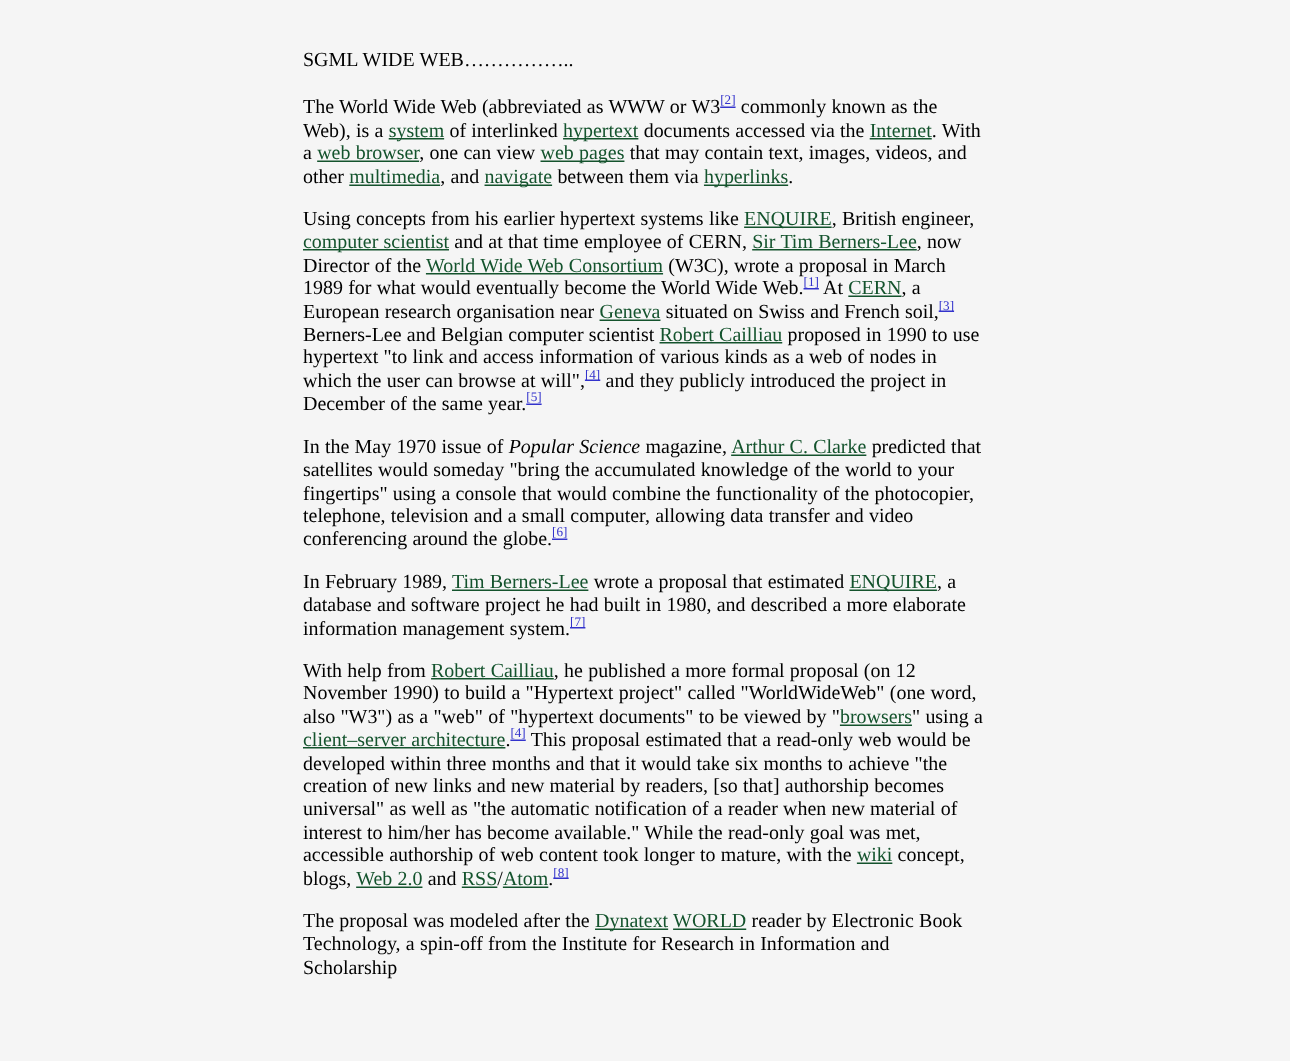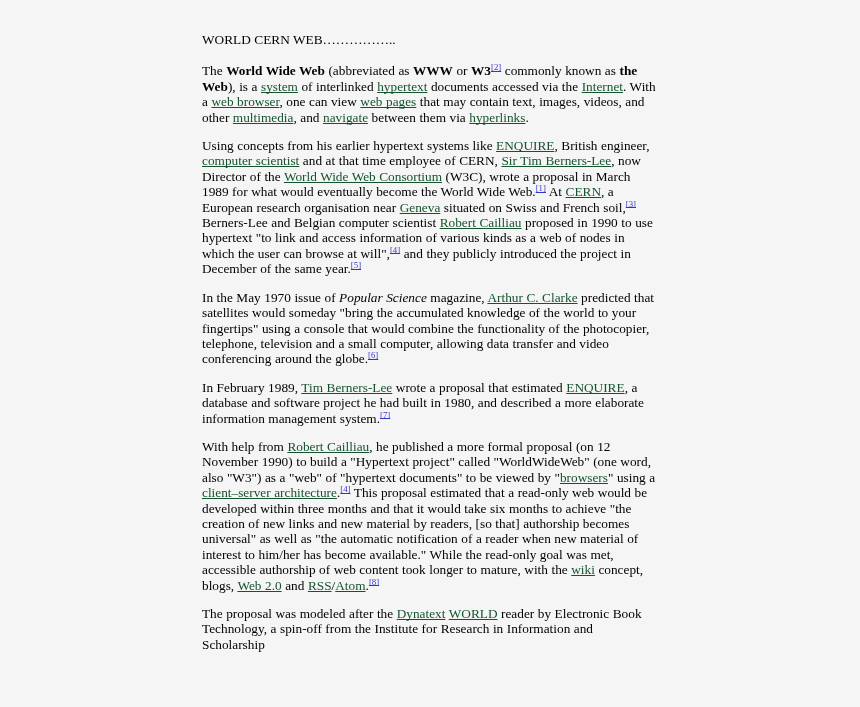--- a/index.html
+++ b/index.html
@@ -29,38 +29,38 @@
   }
   .para.heading {
     margin-bottom: 16px;
   }
   a.lnk {
     color: #14532d;
     text-decoration: underline;
     text-decoration-skip-ink: none;
     cursor: pointer;
   }
-  b.bold { font-weight: bold; }
+  b.bold { font-weight: normal; }
   i.ital { font-style: italic; }
   sup.cite {
     font-size: 0.66em;
     vertical-align: super;
     line-height: 0;
   }
   sup.cite a.lnk {
     color: #3333cc;
     text-decoration: underline;
   }
 </style>
 </head>
 <body>
 
 <div id="doc">
 
-  <p class="para heading"><span>WORLD CERN WEB……………..</span></p>
+  <p class="para heading"><span>SGML WIDE WEB……………..</span></p>
 
   <p class="para"><span>The </span><b class="bold">World Wide Web</b><span> (abbreviated as </span><b class="bold">WWW</b><span> or </span><b class="bold">W3</b><sup class="cite"><a class="lnk">[2]</a></sup><span> commonly known as </span><b class="bold">the Web</b><span>), is a </span><a class="lnk">system</a><span> of interlinked </span><a class="lnk">hypertext</a><span> documents accessed via the </span><a class="lnk">Internet</a><span>. With a </span><a class="lnk">web browser</a><span>, one can view </span><a class="lnk">web pages</a><span> that may contain text, images, videos, and other </span><a class="lnk">multimedia</a><span>, and </span><a class="lnk">navigate</a><span> between them via </span><a class="lnk">hyperlinks</a><span>.</span></p>
 
   <p class="para"><span>Using concepts from his earlier hypertext systems like </span><a class="lnk">ENQUIRE</a><span>, British engineer, </span><a class="lnk">computer scientist</a><span> and at that time employee of CERN, </span><a class="lnk">Sir Tim Berners-Lee</a><span>, now Director of the </span><a class="lnk">World Wide Web Consortium</a><span> (W3C), wrote a proposal in March 1989 for what would eventually become the World Wide Web.</span><sup class="cite"><a class="lnk">[1]</a></sup><span> At </span><a class="lnk">CERN</a><span>, a European research organisation near </span><a class="lnk">Geneva</a><span> situated on Swiss and French soil,</span><sup class="cite"><a class="lnk">[3]</a></sup><span> Berners-Lee and Belgian computer scientist </span><a class="lnk">Robert Cailliau</a><span> proposed in 1990 to use hypertext "to link and access information of various kinds as a web of nodes in which the user can browse at will",</span><sup class="cite"><a class="lnk">[4]</a></sup><span> and they publicly introduced the project in December of the same year.</span><sup class="cite"><a class="lnk">[5]</a></sup></p>
 
 
   <p class="para"><span>In the May 1970 issue of </span><i class="ital">Popular Science</i><span> magazine, </span><a class="lnk">Arthur C. Clarke</a><span> predicted that satellites would someday "bring the accumulated knowledge of the world to your fingertips" using a console that would combine the functionality of the photocopier, telephone, television and a small computer, allowing data transfer and video conferencing around the globe.</span><sup class="cite"><a class="lnk">[6]</a></sup></p>
 
   <p class="para"><span>In February 1989, </span><a class="lnk">Tim Berners-Lee</a><span> wrote a proposal that estimated </span><a class="lnk">ENQUIRE</a><span>, a database and software project he had built in 1980, and described a more elaborate information management system.</span><sup class="cite"><a class="lnk">[7]</a></sup></p>
 

